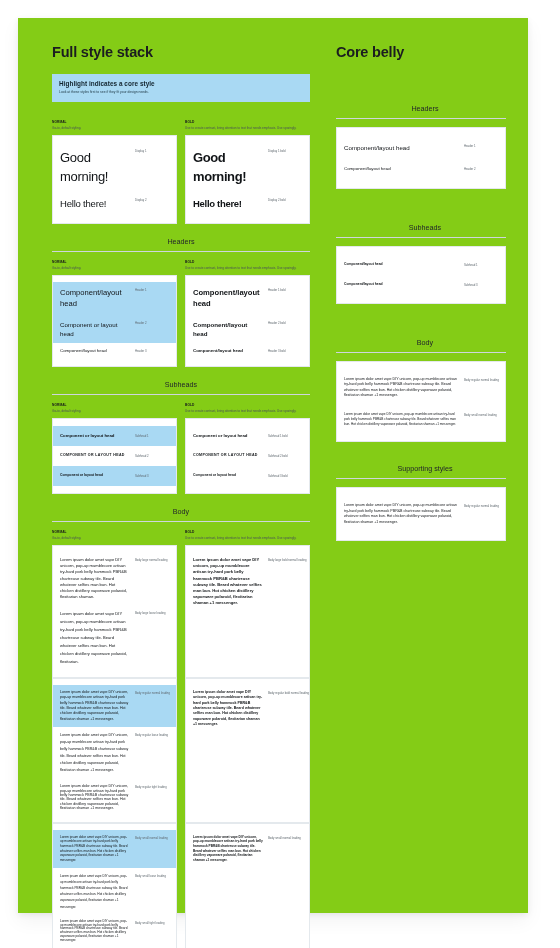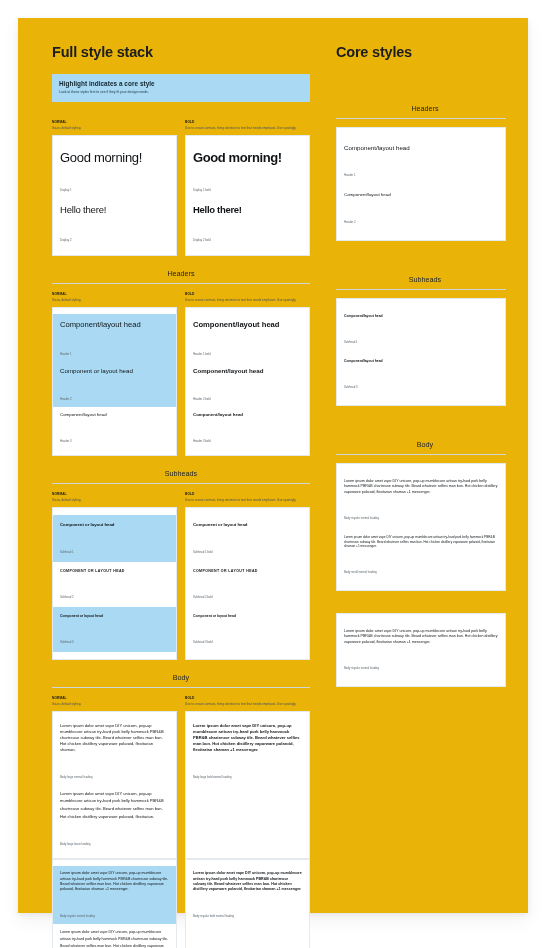--- a/index.html
+++ b/index.html
@@ -6,21 +6,21 @@
   html, body {
     width: 560px; height: 948px;
     background: #ffffff;
     font-family: "Liberation Sans", sans-serif;
     overflow: hidden;
   }
   .canvas {
     position: absolute;
     left: 18px; top: 18px;
     width: 510px; height: 895px;
-    background: #eab308;
+    background: #84cc16;
     box-shadow: 0 2px 6px rgba(0,0,0,0.07), 0 8px 18px rgba(0,0,0,0.05);
   }
   .cols { display: flex; padding: 26px 22px 0 34px; gap: 26px; }
   .col-left { width: 258px; flex: 0 0 258px; }
   .col-right { width: 170px; flex: 0 0 170px; }
 
   .page-title {
     font-size: 14.5px; font-weight: bold; color: #1b1d20;
     letter-spacing: -0.2px; margin-bottom: 14px;
   }
@@ -48,21 +48,21 @@
   .card-row { display: flex; gap: 8px; }
   .card {
     width: 125px; flex: 0 0 125px; background: #fff;
     border: 1px solid #e4e9ed; padding: 6px 0;
   }
   .card.tall-pad { padding: 7px 0; }
 
   
   .spec {
     display: flex; align-items: flex-start; justify-content: space-between;
-    padding: 5px 7px; gap: 20px; flex-direction: column;
+    padding: 5px 7px; gap: 5px;
   }
   .spec.hl { background: #a9d9f3; }
   .spec-text { color: #111417; flex: 1 1 auto; min-width: 0; }
   .spec-tag {
     font-size: 2.8px; color: #5d666d; white-space: nowrap;
     flex: 0 0 auto; padding-top: 2px; line-height: 1.4; text-align: left;
     width: 34px;
   }
 
   
@@ -307,21 +307,21 @@
                   <div class="spec-text t-bodysmb lead-normal">Lorem ipsum dolor amet vape DIY unicorn, pop-up mumblecore artisan try-hard pork belly hammock PBR&amp;B chartreuse subway tile. Beard whatever selfies man bun. Hot chicken distillery vaporware polaroid, flexitarian shaman +1 messenger.</div>
                   <div class="spec-tag">Body small normal leading</div>
                 </div>
               </div>
             </div>
           </div>
         </div>
     </div>
 
     <div class="col-right">
-      <div class="page-title">Core styles</div>
+      <div class="page-title">Core belly</div>
       <div class="core-top-gap"></div>
       <div id="right-sections">
           <div>
             <div class="section-title indent">Headers</div>
             <div class="core-card">
               <div class="spec" style="padding-top: 7px; padding-bottom: 7px;">
                 <div class="spec-text t-h2 lead-normal">Component/layout head</div>
                 <div class="spec-tag">Header 1</div>
               </div>
               <div class="spec" style="padding-top: 7px; padding-bottom: 7px;">
@@ -353,20 +353,21 @@
                 <div class="spec-tag">Body regular normal leading</div>
               </div>
               <div class="spec" style="padding-top: 7px; padding-bottom: 7px;">
                 <div class="spec-text t-bodysm lead-normal">Lorem ipsum dolor amet vape DIY unicorn, pop-up mumblecore artisan try-hard pork belly hammock PBR&amp;B chartreuse subway tile. Beard whatever selfies man bun. Hot chicken distillery vaporware polaroid, flexitarian shaman +1 messenger.</div>
                 <div class="spec-tag">Body small normal leading</div>
               </div>
             </div>
           </div>
           <div class="core-spacer-sm"></div>
           <div>
+            <div class="section-title indent">Supporting styles</div>
             <div class="core-card">
               <div class="spec" style="padding-top: 7px; padding-bottom: 7px;">
                 <div class="spec-text t-bodyrg lead-normal">Lorem ipsum dolor amet vape DIY unicorn, pop-up mumblecore artisan try-hard pork belly hammock PBR&amp;B chartreuse subway tile. Beard whatever selfies man bun. Hot chicken distillery vaporware polaroid, flexitarian shaman +1 messenger.</div>
                 <div class="spec-tag">Body regular normal leading</div>
               </div>
             </div>
           </div>
           <div class="core-spacer-sm"></div>
         </div>
     </div>

